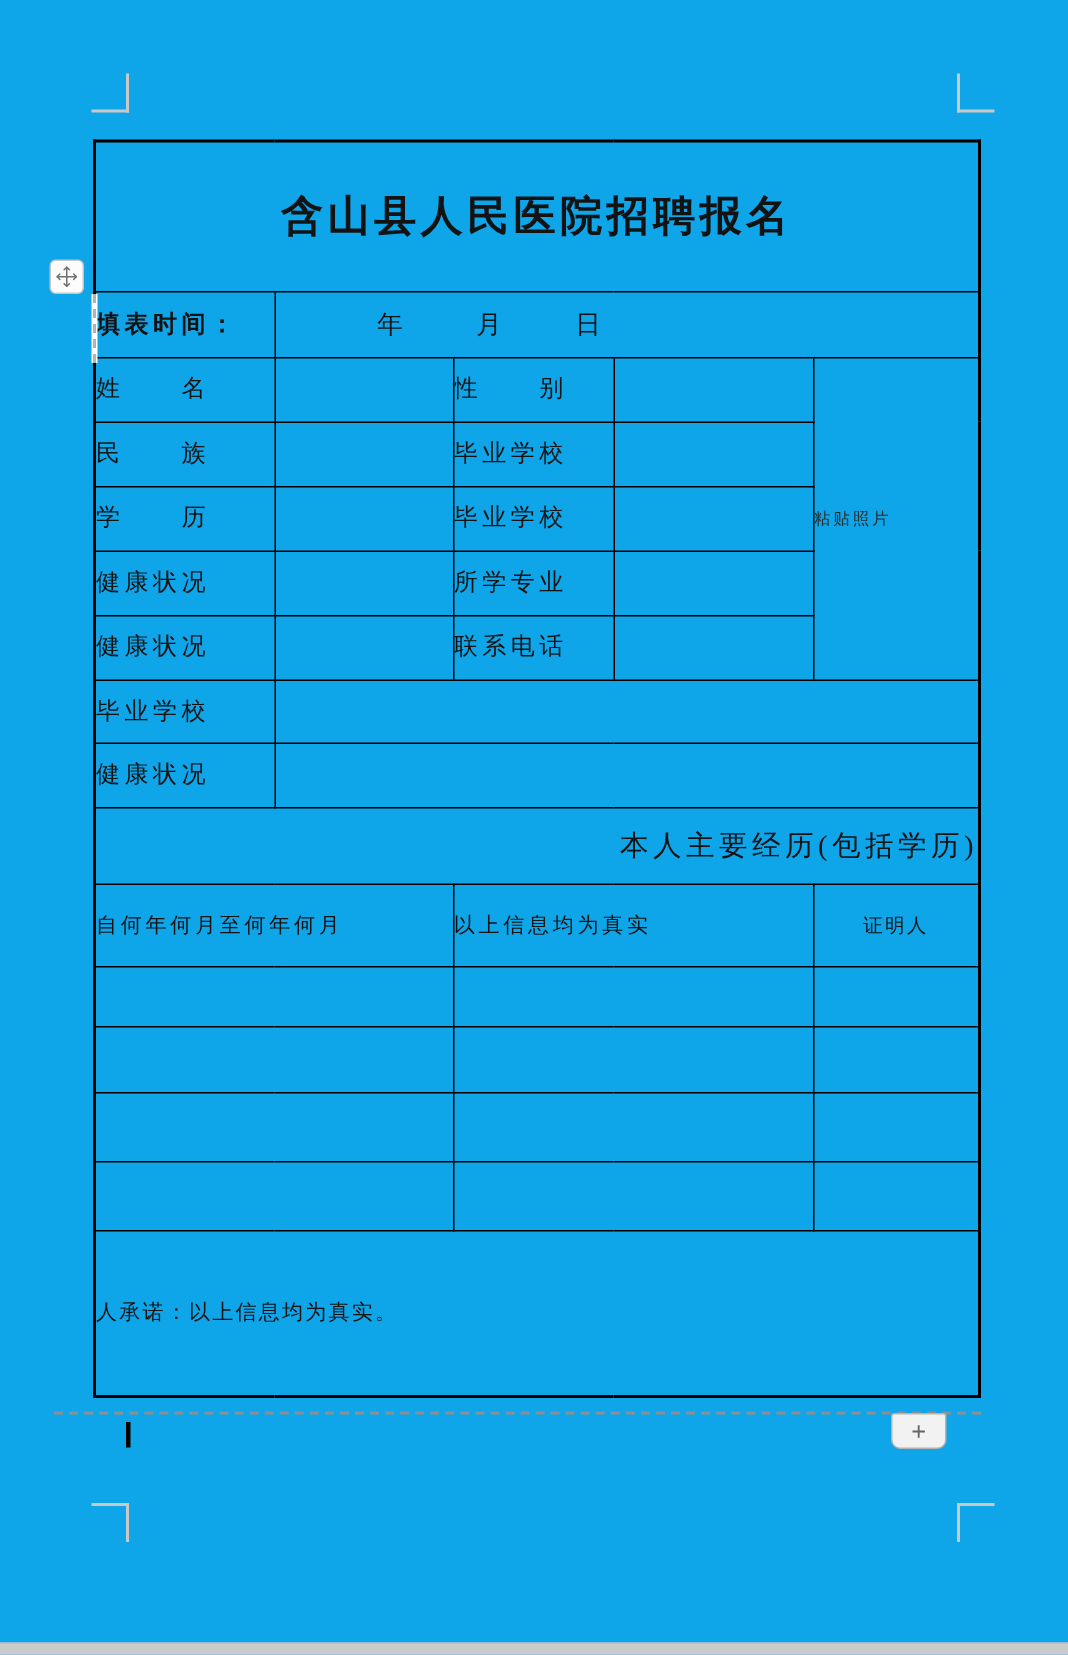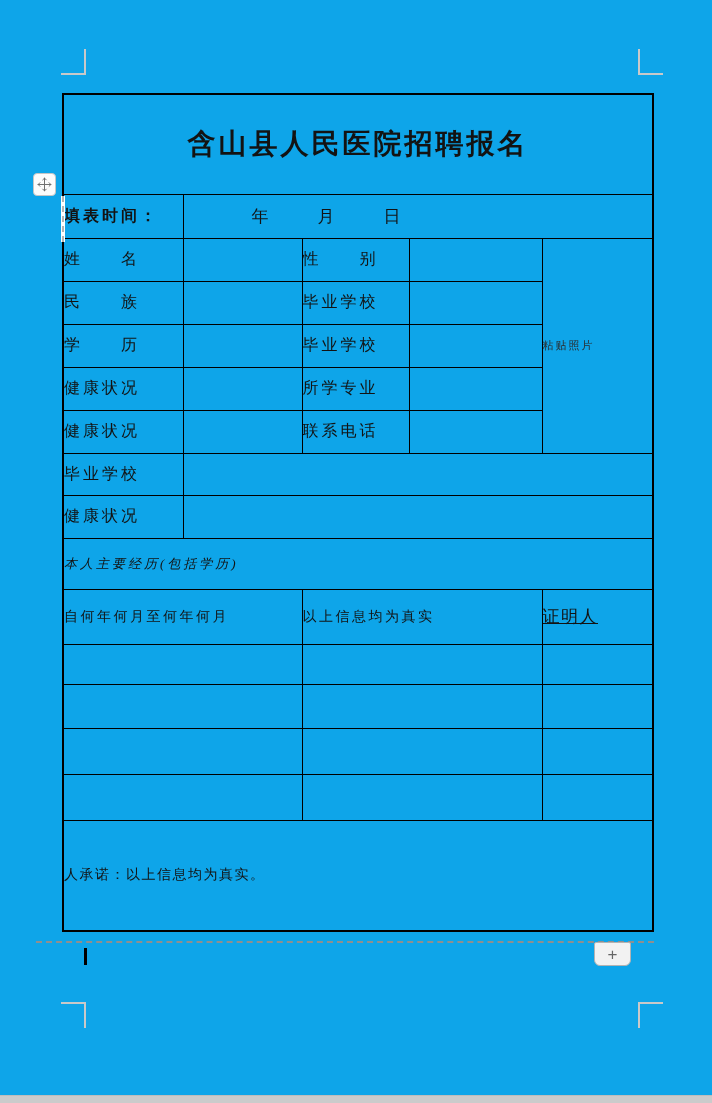--- a/index.html
+++ b/index.html
@@ -35,23 +35,23 @@
   .r-b1{height:40px;}
   .r-b2{height:44px;}
   .r-b3{height:46px;}
   .r-b4{height:46px;}
   .r-decl{height:111px;}
 
   td.title-cell{text-align:center;font-weight:bold;font-size:28px;letter-spacing:3px;padding-top:16px;}
   td.label{font-size:16px;letter-spacing:3px;padding-left:7px;white-space:nowrap;}
   td.label-bold{font-weight:bold;}
   td.photo-cell{font-size:11px;letter-spacing:2px;color:#2b2b2b;}
-  td.section-cell{text-align:left;font-size:13px;letter-spacing:3px;font-style:italic;}
+  td.section-cell{text-align:right;font-size:19px;letter-spacing:3px;}
   td.exp-head{text-align:left;font-size:14px;letter-spacing:2.5px;}
-  td.exp-head-small{font-size:17px;letter-spacing:1.5px;text-decoration:underline;}
+  td.exp-head-small{text-align:center;font-size:13px;letter-spacing:1.5px;}
   td.decl-cell{vertical-align:top;padding:44px 8px 0 7px;font-size:14px;letter-spacing:1.5px;}
 
   .time-units{display:flex;gap:48px;padding-left:68px;font-size:17px;letter-spacing:1px;}
 
   
   .move-handle{
     position:absolute;left:33px;top:173px;width:23px;height:23px;
     background:#fcfcfc;border:1px solid #c6c6c6;border-radius:4px;
     display:flex;align-items:center;justify-content:center;box-sizing:border-box;
   }

